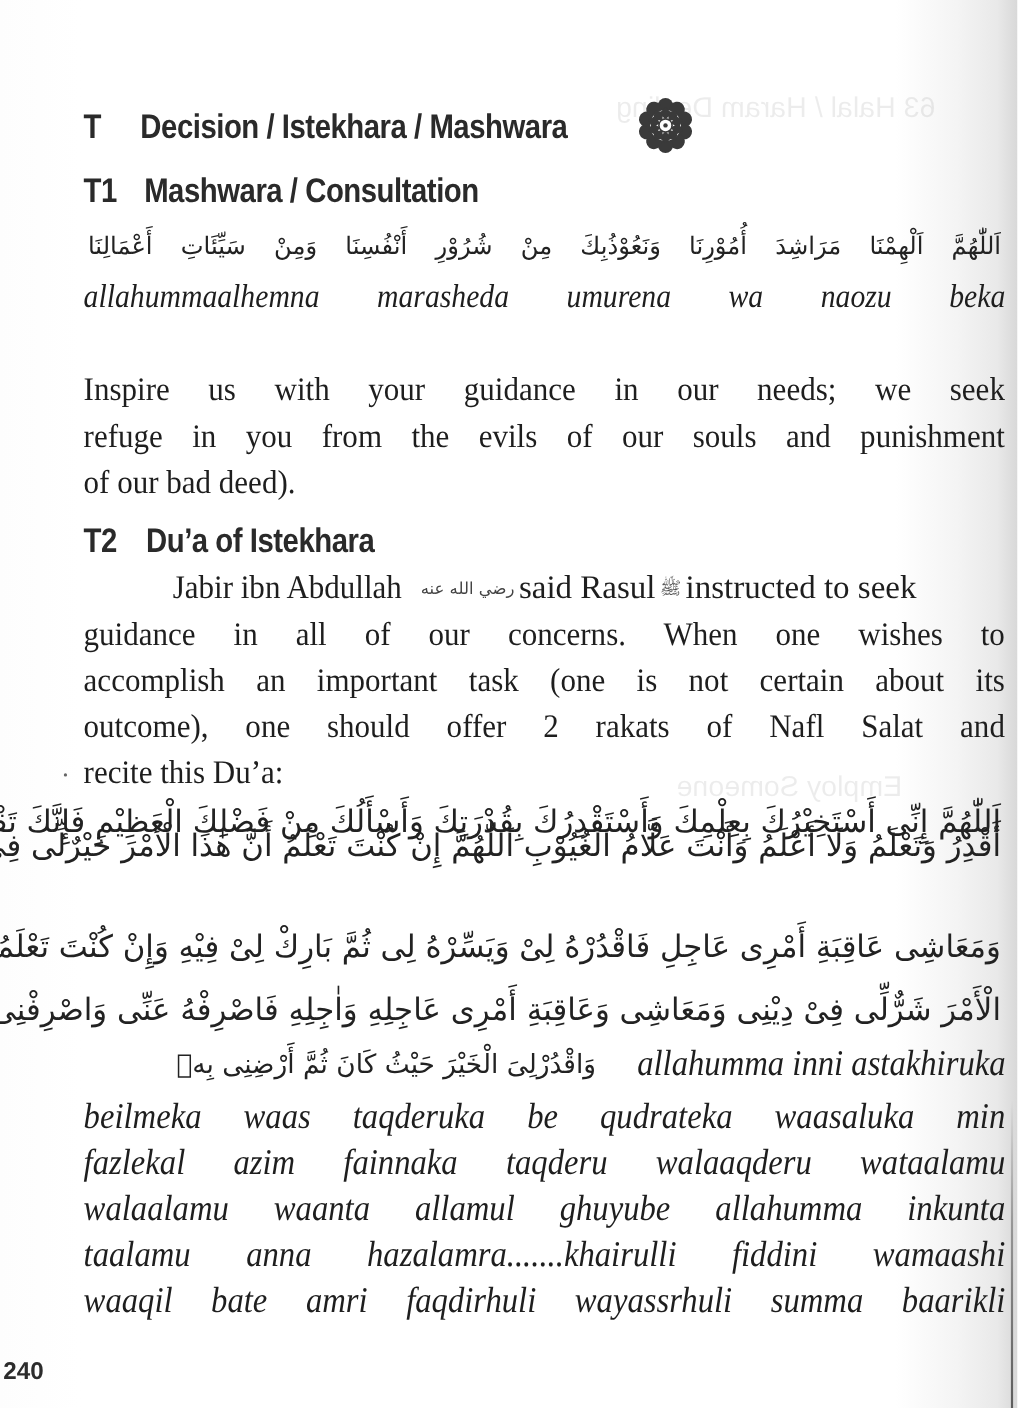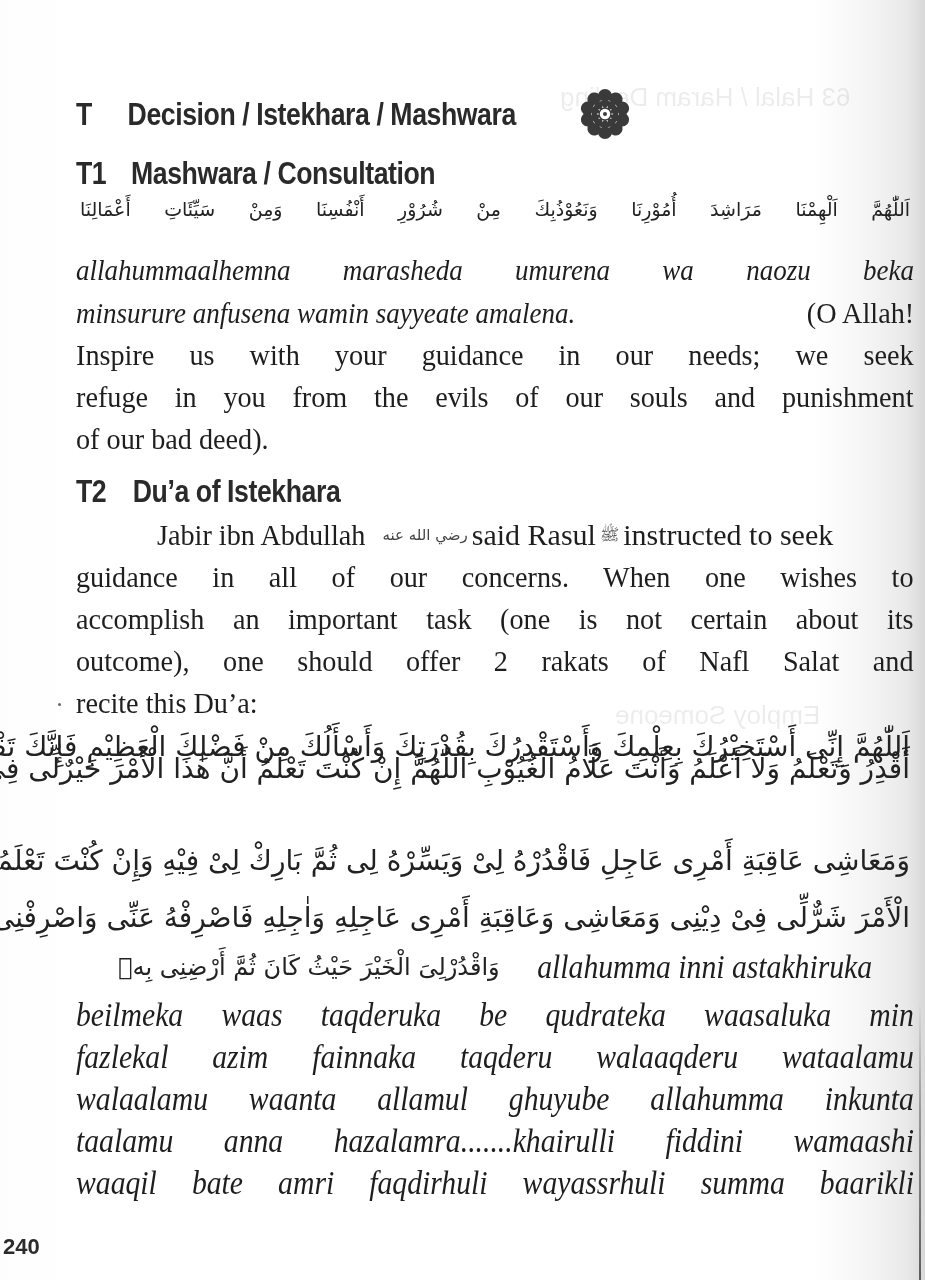--- a/index.html
+++ b/index.html
@@ -104,21 +104,21 @@
       color: #222;
       white-space: nowrap;
       text-align: justify;
       text-align-last: justify;
     }
     .mixed {
       position: absolute;
       left: 76px;
       width: 838px;
       display: flex;
-      justify-content: center;
+      justify-content: flex-end;
       align-items: center;
       white-space: nowrap;
     }
     .mixed .ar {
       direction: rtl;
       font-family: "DejaVu Sans", sans-serif;
       font-size: 24px;
       color: #222;
     }
     .mixed .tr {
@@ -202,28 +202,24 @@
         <circle r="2" fill="#3a3a3a"></circle>
       </g>
     </g>
   </svg>
 
   <div class="heading" style="top:156px;">
     <span class="code t1">T1</span>
     <span>Mashwara / Consultation</span>
   </div>
 
-  <div class="arabic" style="top:184px; font-size:19px;">اَللّٰهُمَّ اَلْهِمْنَا مَرَاشِدَ أُمُوْرِنَا وَنَعُوْذُبِكَ مِنْ شُرُوْرِ أَنْفُسِنَا وَمِنْ سَيِّئَاتِ أَعْمَالِنَا</div>
+  <div class="arabic" style="top:200px; font-size:22px;">اَللّٰهُمَّ اَلْهِمْنَا مَرَاشِدَ أُمُوْرِنَا وَنَعُوْذُبِكَ مِنْ شُرُوْرِ أَنْفُسِنَا وَمِنْ سَيِّئَاتِ أَعْمَالِنَا</div>
 
   <div class="line italic justify" style="top:250px;">
     <span>allahummaalhemna marasheda umurena wa naozu beka</span>
-  </div>
-  <div class="line" style="top:293px; display:flex; justify-content:space-between;">
-    <span style="font-style:italic; transform:scaleX(0.9); transform-origin:left center; display:inline-block;">minsurure anfusena wamin sayyeate amalena.</span>
-    <span style="transform:scaleX(0.94); transform-origin:right center; display:inline-block;"> (O Allah!</span>
   </div>
   <div class="line roman justify" style="top:335px;">Inspire us with your guidance in our needs; we seek</div>
   <div class="line roman justify" style="top:377px;">refuge in you from the evils of our souls and punishment</div>
   <div class="line roman" style="top:419px;">of our bad deed).</div>
 
   <div class="heading" style="top:474px;">
     <span class="code t2">T2</span>
     <span>Du’a of Istekhara</span>
   </div>
 

